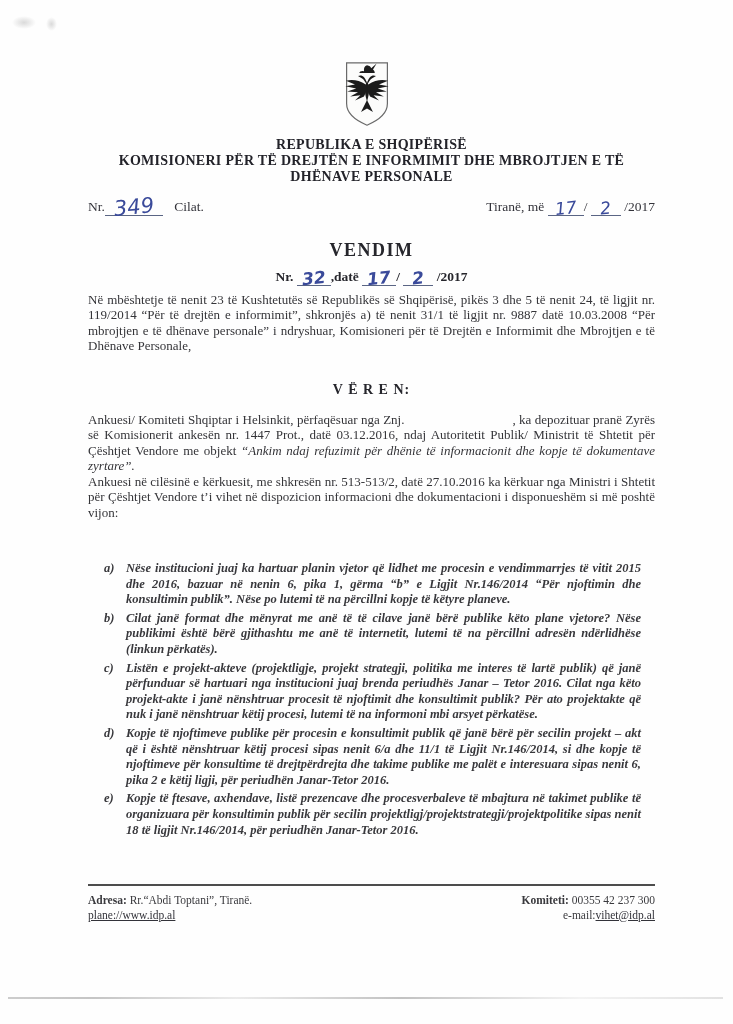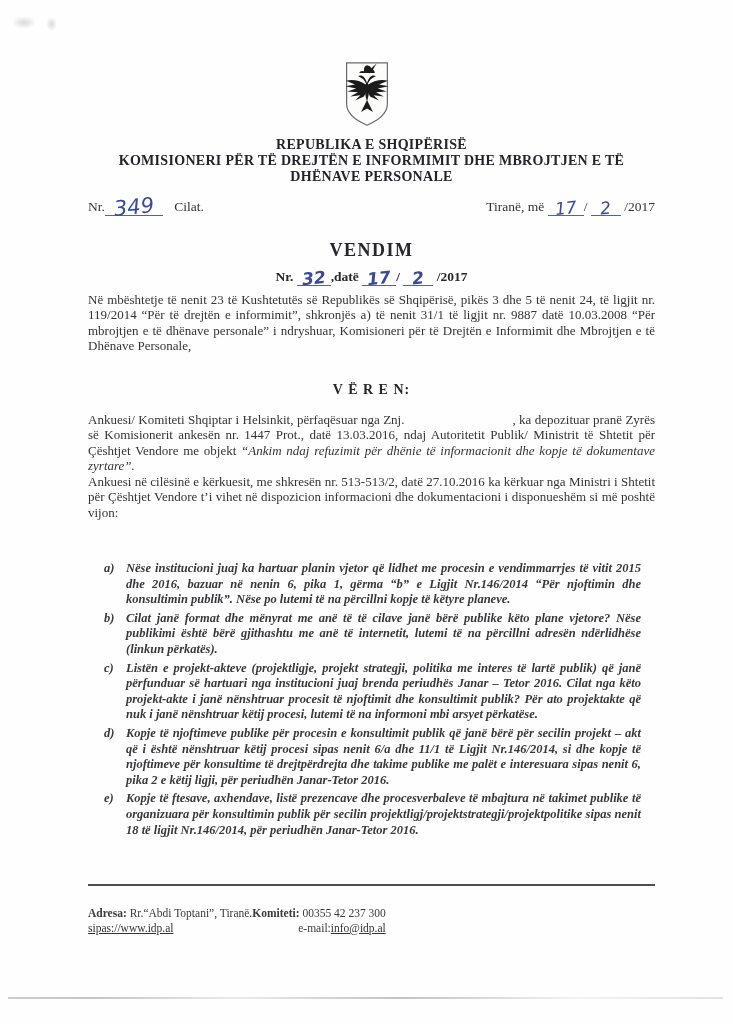--- a/index.html
+++ b/index.html
@@ -48,22 +48,22 @@
   .p3 { top:474px; }
   .gap { display:inline-block; width:108px; }
   .obj-italic { font-style:italic; }
 
   .reqlist { top:561px; }
   .li { display:grid; grid-template-columns:22px 1fr; margin:0 14px 3px 16px;
     font-style:italic; font-weight:bold; font-size:12.5px; line-height:15.6px;
     color:#38383c; }
   .li .txt { text-align:justify; }
 
-  .footer { top:884px; border-top:2px solid #4d4d4d; padding-top:20px;
-    display:flex; font-size:11.5px;
+  .footer { top:884px; border-top:2px solid #4d4d4d; padding-top:7px;
+    display:flex; justify-content:space-between; font-size:11.5px;
     line-height:14.5px; color:#3a3a3e; }
   .footer .right { text-align:right; }
   .blabel { font-weight:bold; }
   .ulink { text-decoration:underline; color:#33333a; }
 </style>
 </head>
 <body>
 
 <div class="page">
 
@@ -112,21 +112,21 @@
     <span class="uline" style="width:34px;"><span class="hw hw-md">17</span></span><span>/</span>
     <span class="uline" style="width:30px;"><span class="hw hw-md">2</span></span>
     <span>/2017</span>
   </div>
 
   <div class="abs para p1">Në mbështetje të nenit 23 të Kushtetutës së Republikës së Shqipërisë, pikës 3 dhe 5 të nenit 24, të ligjit nr. 119/2014 “Për të drejtën e informimit”, shkronjës a) të nenit 31/1 të ligjit nr. 9887 datë 10.03.2008 “Për mbrojtjen e të dhënave personale” i ndryshuar, Komisioneri për të Drejtën e Informimit dhe Mbrojtjen e të Dhënave Personale,</div>
 
   <div class="abs veren">V Ë R E N:</div>
 
   <div class="abs para p2">
-    <span>Ankuesi/ Komiteti Shqiptar i Helsinkit, përfaqësuar nga Znj.</span><span class="gap"></span><span>, ka depozituar pranë Zyrës së Komisionerit ankesën nr. 1447 Prot., datë 13.03.2016, ndaj Autoritetit Publik/ Ministrit të Shtetit për Çështjet Vendore me objekt </span><span class="obj-italic">“Ankim ndaj refuzimit për dhënie të informacionit dhe kopje të dokumentave zyrtare”.</span>
+    <span>Ankuesi/ Komiteti Shqiptar i Helsinkit, përfaqësuar nga Znj.</span><span class="gap"></span><span>, ka depozituar pranë Zyrës së Komisionerit ankesën nr. 1447 Prot., datë 03.12.2016, ndaj Autoritetit Publik/ Ministrit të Shtetit për Çështjet Vendore me objekt </span><span class="obj-italic">“Ankim ndaj refuzimit për dhënie të informacionit dhe kopje të dokumentave zyrtare”.</span>
   </div>
 
   <div class="abs para p3">Ankuesi në cilësinë e kërkuesit, me shkresën nr. 513-513/2, datë 27.10.2016 ka kërkuar nga Ministri i Shtetit për Çështjet Vendore t’i vihet në dispozicion informacioni dhe dokumentacioni i disponueshëm si më poshtë vijon:</div>
 
   <div class="abs reqlist">
     <div class="li">
       <span>a)</span>
       <span class="txt">Nëse institucioni juaj ka hartuar planin vjetor që lidhet me procesin e vendimmarrjes të vitit 2015 dhe 2016, bazuar në nenin 6, pika 1, gërma “b” e Ligjit Nr.146/2014 “Për njoftimin dhe konsultimin publik”. Nëse po lutemi të na përcillni kopje të këtyre planeve.</span>
     </div>
     <div class="li">
@@ -147,29 +147,29 @@
     </div>
   </div>
 
   <div class="abs footer">
     <div class="left">
       <div>
         <span class="blabel">Adresa:</span>
         <span>Rr.“Abdi Toptani”, Tiranë.</span>
       </div>
       <div>
-        <span class="ulink">sipas://www.idp.al</span>
+        <span class="ulink">plane://www.idp.al</span>
       </div>
     </div>
     <div class="right">
       <div>
         <span class="blabel">Komiteti:</span>
         <span>00355 42 237 300</span>
       </div>
       <div>
-        <span>e-mail:</span><span class="ulink">info@idp.al</span>
+        <span>e-mail:</span><span class="ulink">vihet@idp.al</span>
       </div>
     </div>
   </div>
 
   <div class="scanline"></div>
 
 </div>
 
 </body></html>

